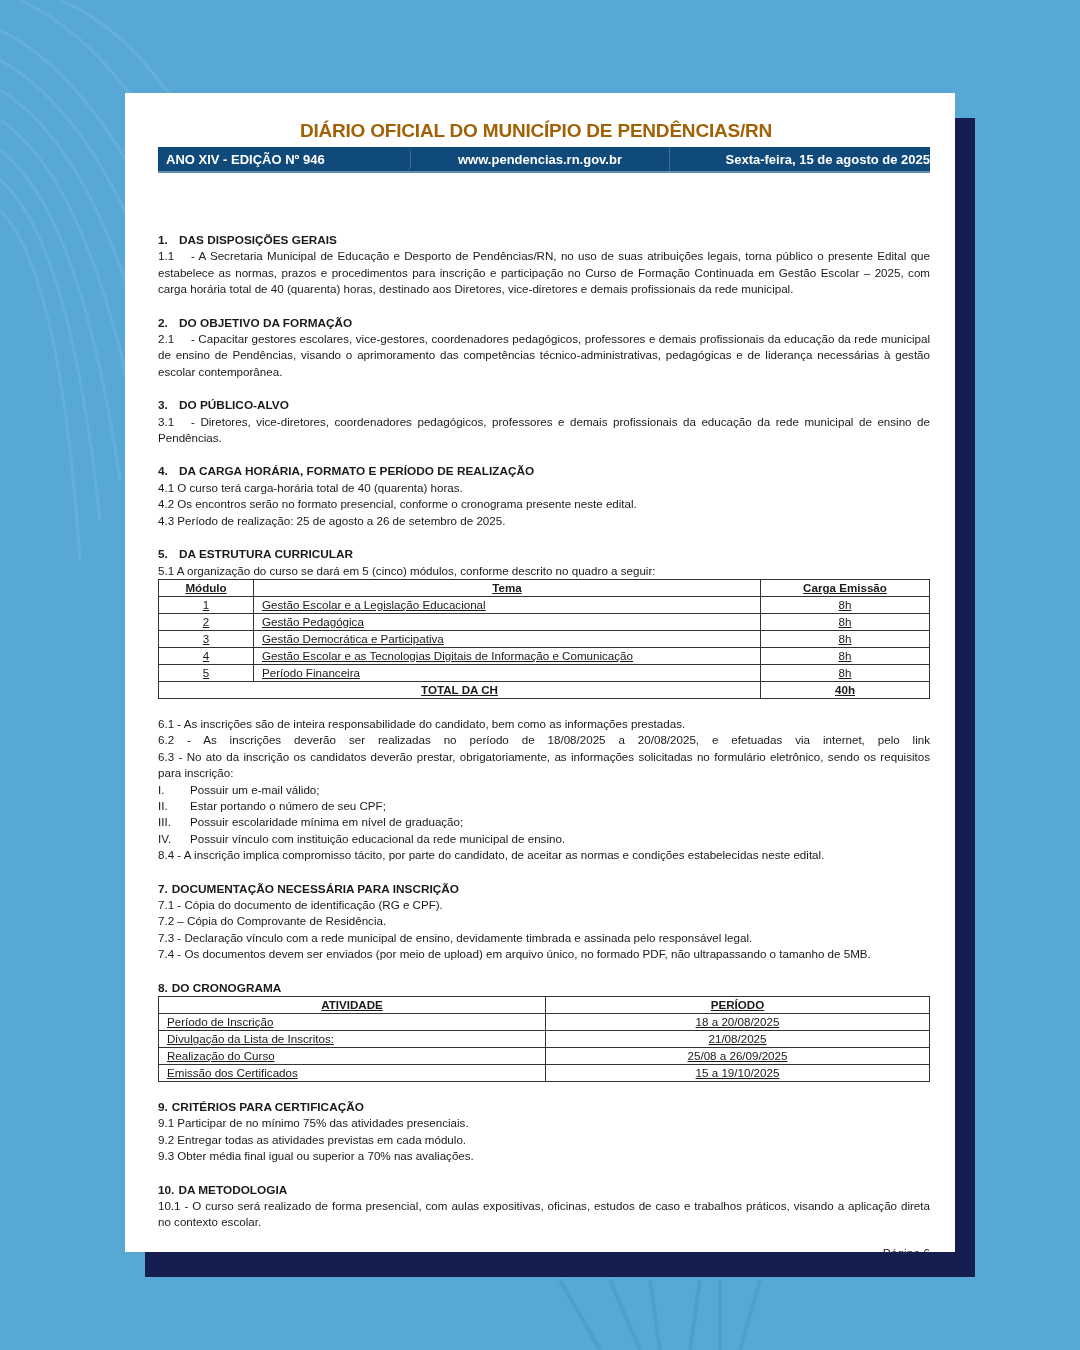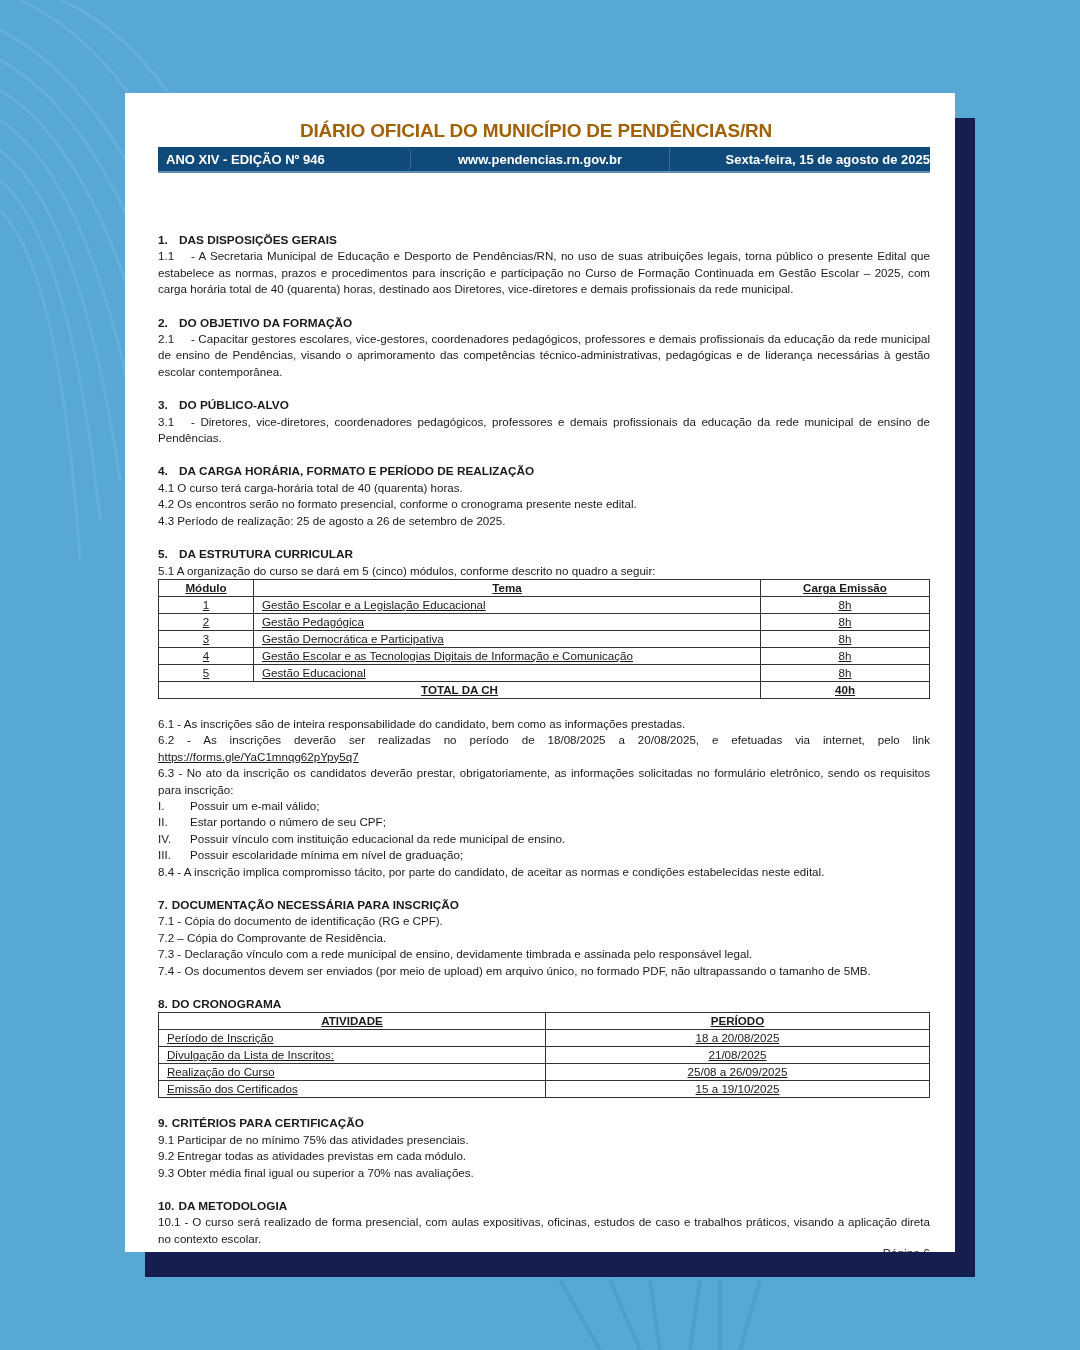--- a/index.html
+++ b/index.html
@@ -110,50 +110,49 @@
         <td>Gestão Democrática e Participativa</td>
         <td class="c">8h</td>
       </tr>
       <tr>
         <td class="c">4</td>
         <td>Gestão Escolar e as Tecnologias Digitais de Informação e Comunicação</td>
         <td class="c">8h</td>
       </tr>
       <tr>
         <td class="c">5</td>
-        <td>Gestão Educacional</td>
+        <td>Período Financeira</td>
         <td class="c">8h</td>
       </tr>
       <tr>
         <th colspan="2">TOTAL DA CH</th>
         <th>40h</th>
       </tr>
     </tbody>
       </table>
     <div class="gap"></div>
 
     <p>6.1 - As inscrições são de inteira responsabilidade do candidato, bem como as informações prestadas.</p>
     <p class="just" style="text-align-last:justify">6.2 - As inscrições deverão ser realizadas no período de 18/08/2025 a 20/08/2025, e efetuadas via internet, pelo link</p>
-    <p><a class="link">https://forms.gle/YaC1mnqg62pYpy5q7</a></p>
     <p class="just">6.3 - No ato da inscrição os candidatos deverão prestar, obrigatoriamente, as informações solicitadas no formulário eletrônico, sendo os requisitos para inscrição:</p>
     <div class="roman">
         <span class="rn">I.</span>
         <span>Possuir um e-mail válido;</span>
       </div>
     <div class="roman">
         <span class="rn">II.</span>
         <span>Estar portando o número de seu CPF;</span>
       </div>
     <div class="roman">
+        <span class="rn">III.</span>
+        <span>Possuir escolaridade mínima em nível de graduação;</span>
+      </div>
+    <div class="roman">
         <span class="rn">IV.</span>
         <span>Possuir vínculo com instituição educacional da rede municipal de ensino.</span>
-      </div>
-    <div class="roman">
-        <span class="rn">III.</span>
-        <span>Possuir escolaridade mínima em nível de graduação;</span>
       </div>
     <p>8.4 - A inscrição implica compromisso tácito, por parte do candidato, de aceitar as normas e condições estabelecidas neste edital.</p>
     <div class="gap"></div>
 
     <p class="sec-h tight"><span class="num">7.</span><span>DOCUMENTAÇÃO NECESSÁRIA PARA INSCRIÇÃO</span></p>
     <p>7.1 - Cópia do documento de identificação (RG e CPF).</p>
     <p>7.2 – Cópia do Comprovante de Residência.</p>
     <p>7.3 - Declaração vínculo com a rede municipal de ensino, devidamente timbrada e assinada pelo responsável legal.</p>
     <p>7.4 - Os documentos devem ser enviados (por meio de upload) em arquivo único, no formado PDF, não ultrapassando o tamanho de 5MB.</p>
     <div class="gap"></div>

